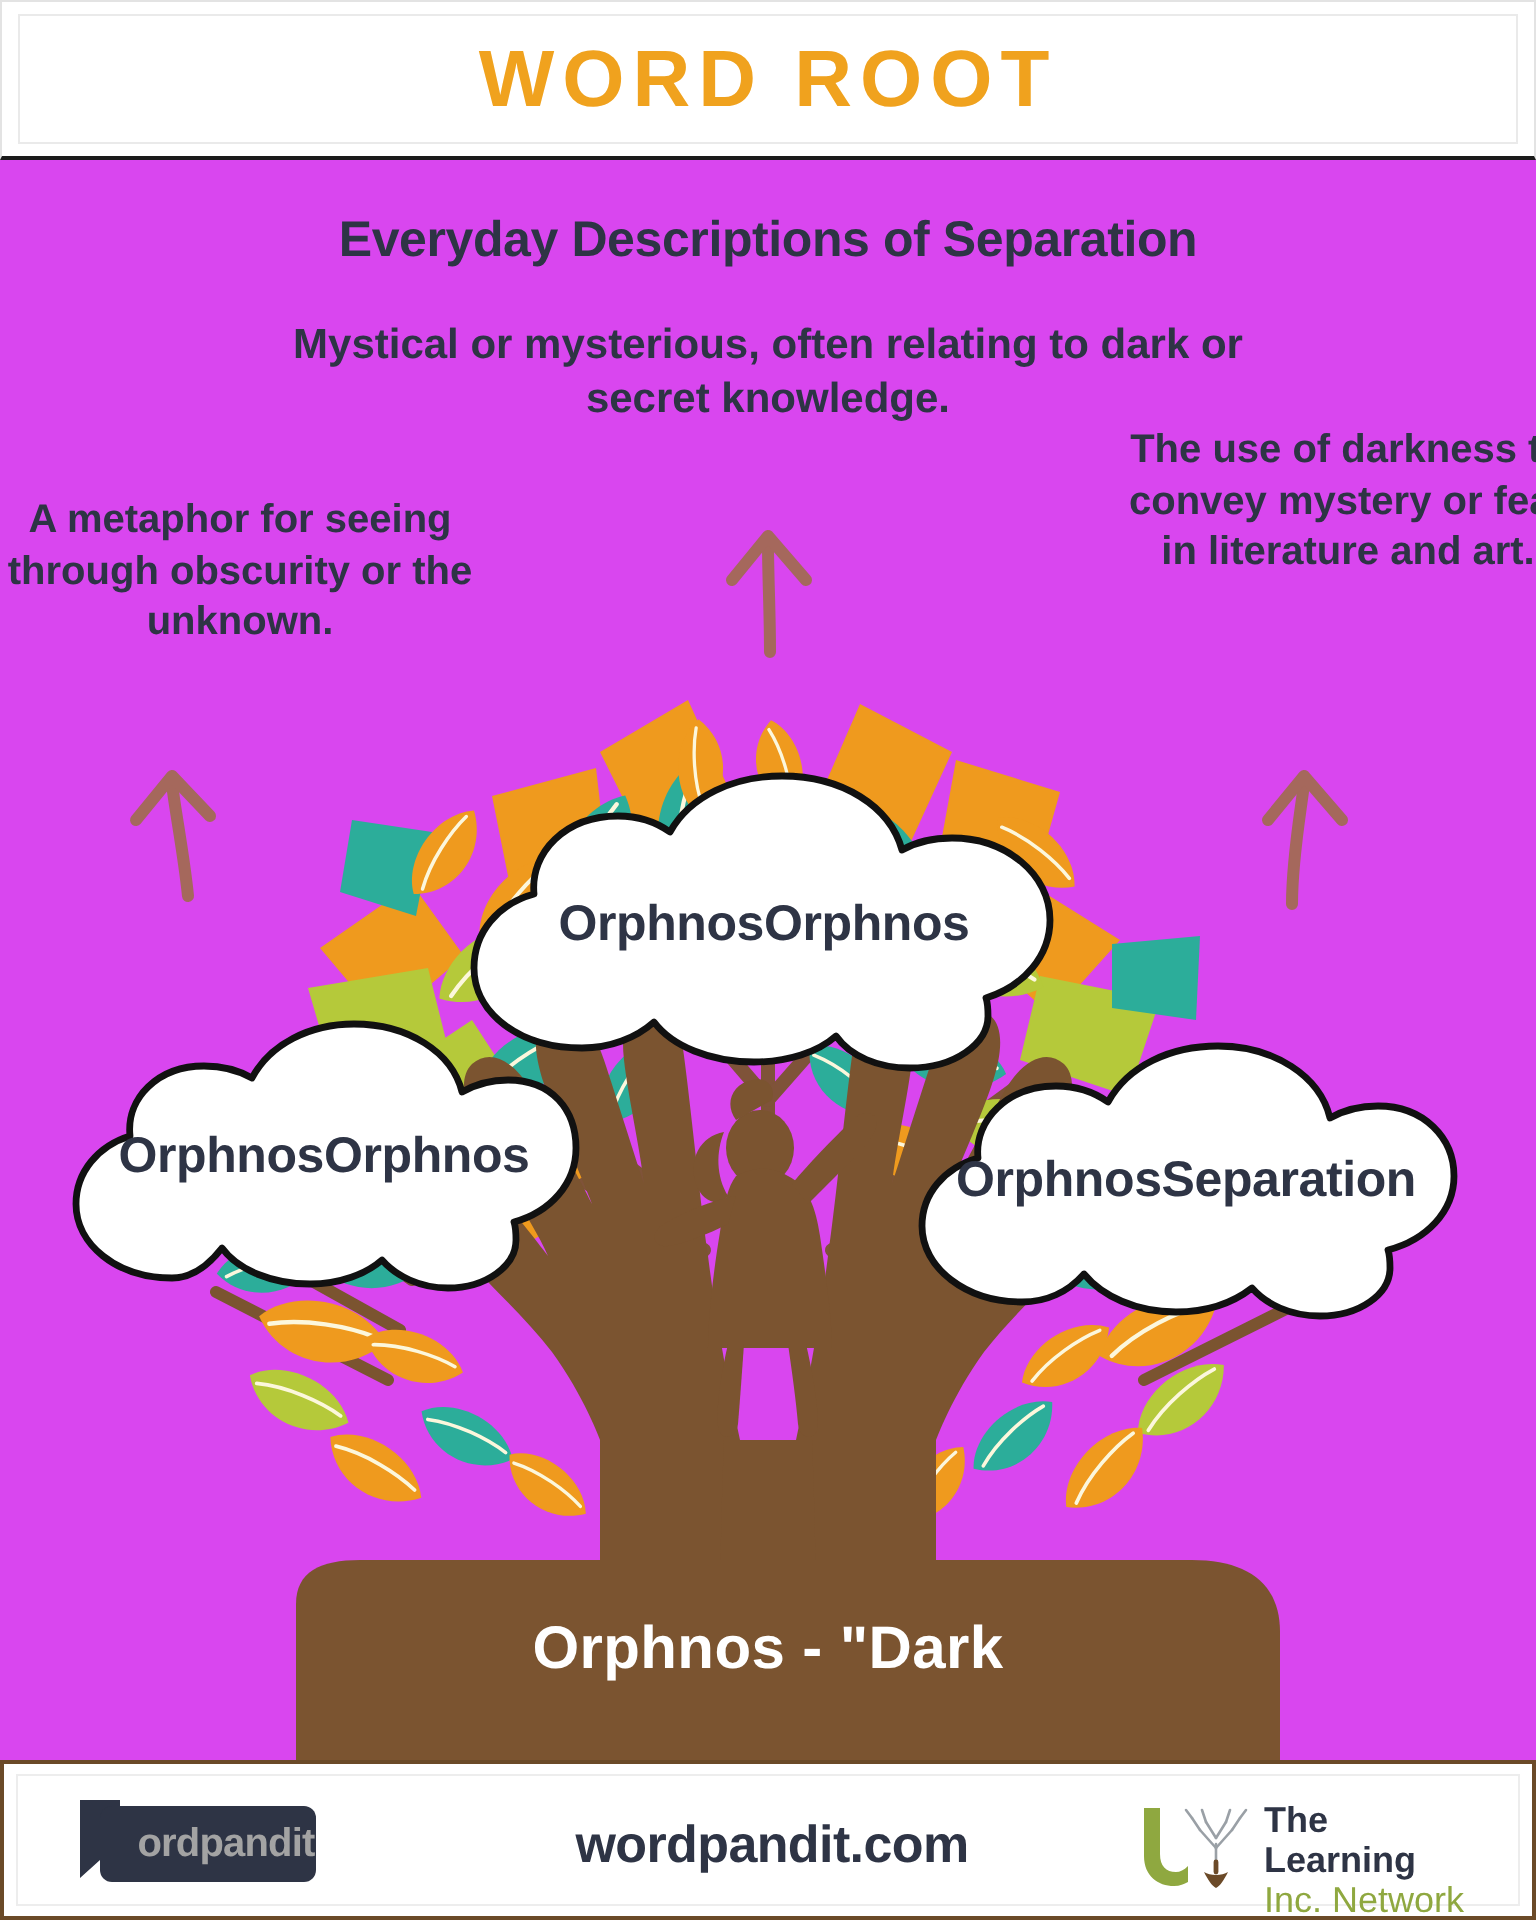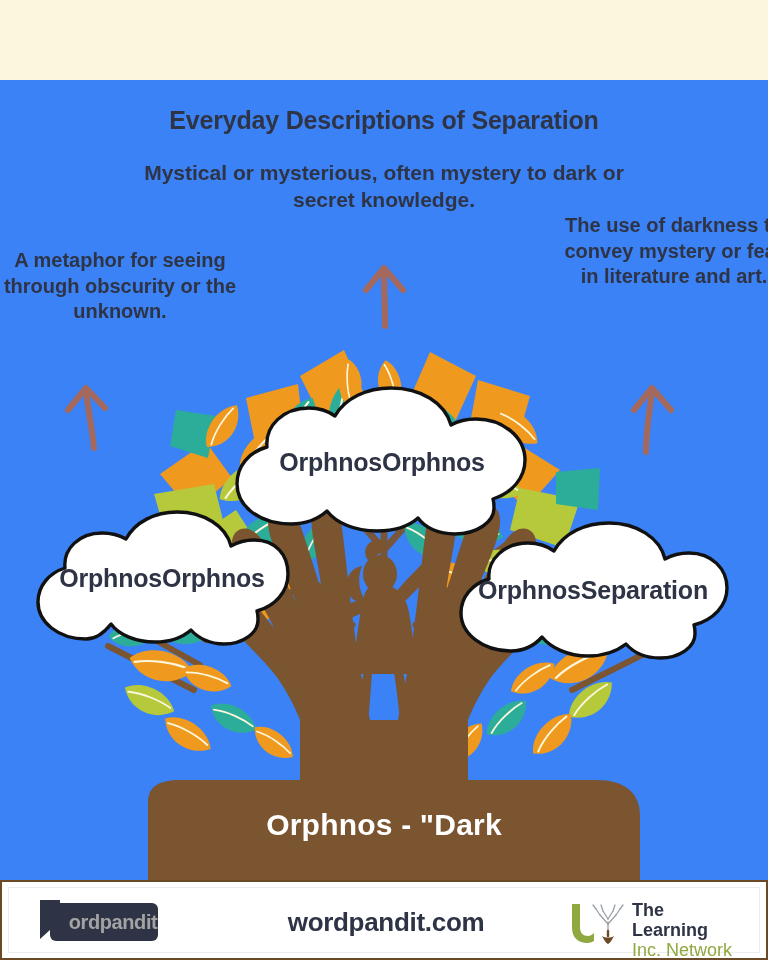--- a/index.html
+++ b/index.html
@@ -25,21 +25,21 @@
     display:flex;align-items:center;justify-content:center;
   }
   #title{
     font-size:40px;font-weight:bold;color:#F0A21E;
     letter-spacing:4px;line-height:1;
   }
 
   
   #stage{
     position:absolute;left:0;top:80px;width:768px;height:800px;
-    background:#3b82f6;overflow:hidden;
+    background:#d946ef;overflow:hidden;
   }
 
   #subtitle{
     position:absolute;left:0;top:26px;width:768px;text-align:center;
     font-size:25px;font-weight:bold;color:#2E3445;letter-spacing:-0.2px;
   }
   #lead{
     position:absolute;left:134px;top:80px;width:500px;text-align:center;
     font-size:21px;font-weight:bold;color:#2E3445;line-height:1.28;
   }
@@ -116,20 +116,25 @@
   #tlin .glyph{position:relative;width:62px;height:46px;flex:0 0 62px;}
   #tlin .words{display:flex;flex-direction:column;line-height:1.12;}
   #tlin .w1{font-size:18px;font-weight:bold;color:#2E3445;}
   #tlin .w2{font-size:18px;font-weight:normal;color:#8FA840;}
 </style>
 </head>
 <body>
 
 <div id="page">
 
+  <div id="header">
+    <div class="inner">
+      <div id="title">WORD ROOT</div>
+    </div>
+  </div>
 
   <div id="stage">
 
     <div id="tree">
       <svg width="768" height="800" viewBox="0 0 768 800">
         <defs>
           <g id="leafShape">
             <path d="M0,0 C22,-16 54,-16 72,4 C54,26 20,26 0,8 Z"></path>
           </g>
         </defs>
@@ -428,21 +433,21 @@
 
           <path d="M368,518 c-12,2 -26,8 -36,14 c-7,4 -6,12 2,11 c8,-1 20,-6 30,-11 z"></path>
 
           <path d="M372,592 c-1,14 -2,28 -3,40 c-1,8 -9,9 -10,1 c-1,-12 2,-28 5,-41 z"></path>
           <path d="M394,592 c2,14 4,28 5,40 c1,8 9,9 10,1 c0,-12 -3,-28 -6,-41 z"></path>
         </g>
       </svg>
     </div>
 
     <div id="subtitle">Everyday Descriptions of Separation</div>
-    <div id="lead">Mystical or mysterious, often mystery to dark or secret knowledge.</div>
+    <div id="lead">Mystical or mysterious, often relating to dark or secret knowledge.</div>
     <div class="note" id="note-left">A metaphor for seeing through obscurity or the unknown.</div>
     <div class="note" id="note-right">The use of darkness to convey mystery or fear in literature and art.</div>
 
     <div class="arrow" id="arrow-center" style="left:357px;top:178px;">
       <svg width="56" height="70" viewBox="0 0 56 70">
         <path d="M28,68 C28,48 27,30 27,14" stroke="#A5685C" stroke-width="6" fill="none" stroke-linecap="round"></path>
         <path d="M9,32 L27,10 L46,32" stroke="#A5685C" stroke-width="6" fill="none" stroke-linecap="round" stroke-linejoin="round"></path>
       </svg>
     </div>
     <div class="arrow" id="arrow-left" style="left:62px;top:298px;">

